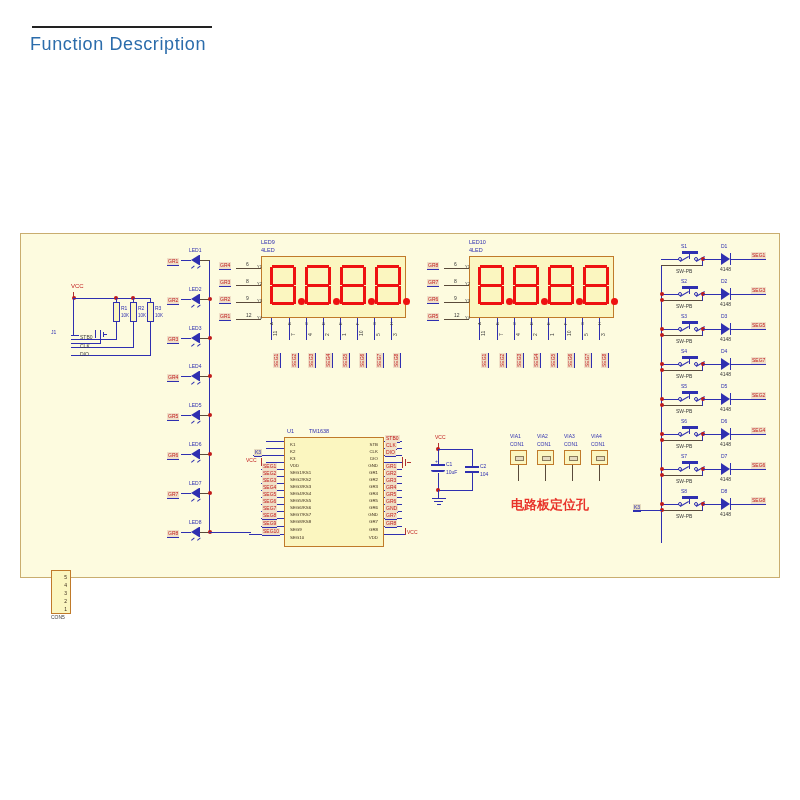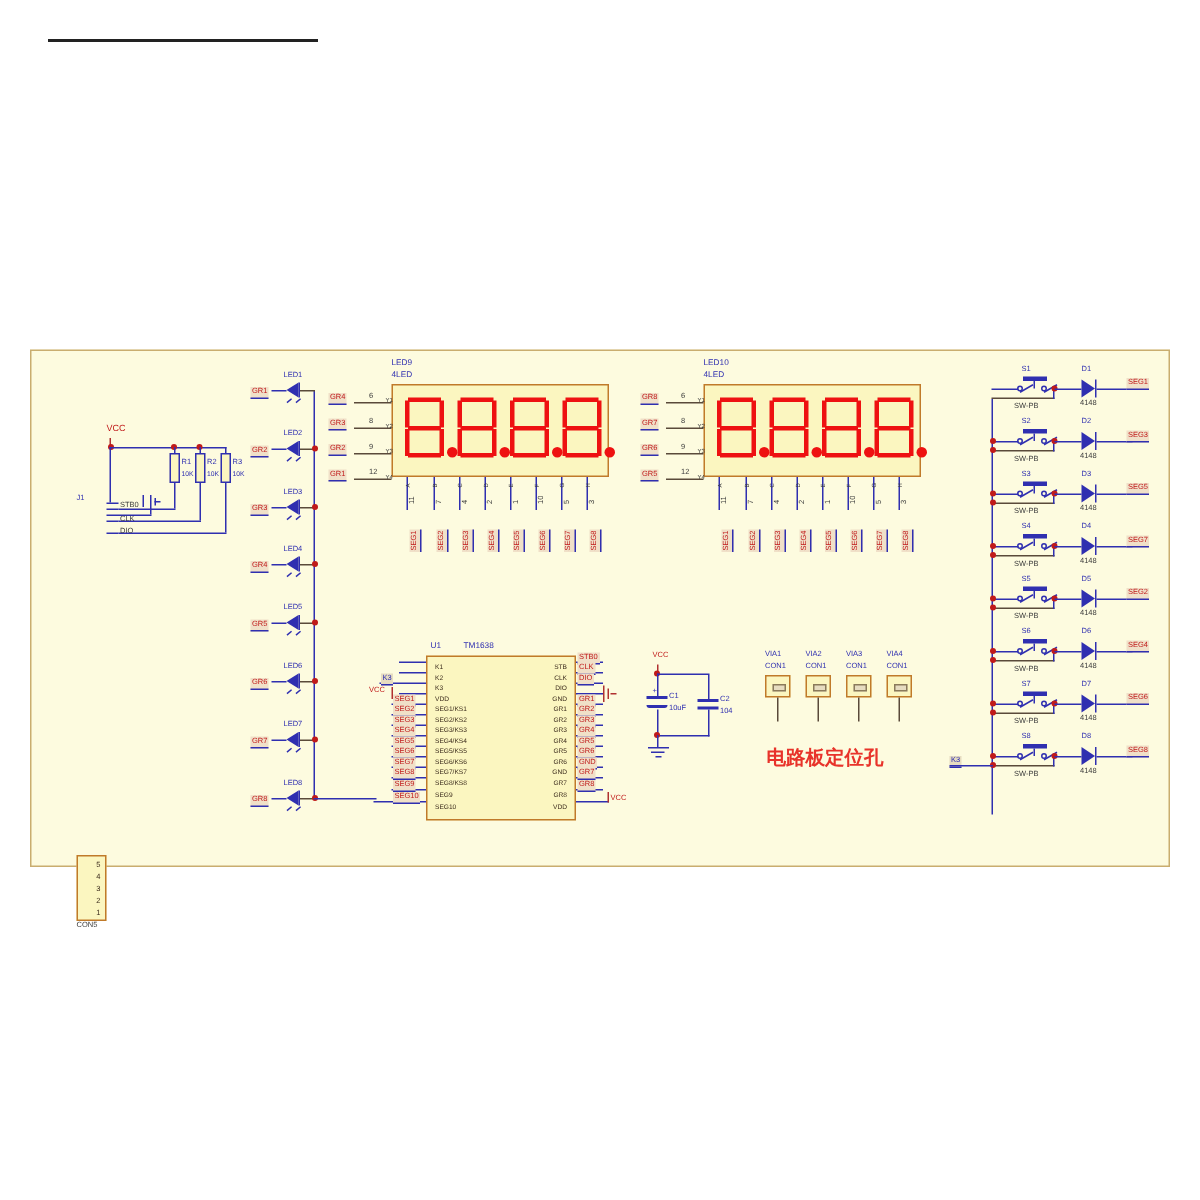--- a/index.html
+++ b/index.html
@@ -131,20 +131,21 @@
   #cn-note {
     position:absolute; font-family:"DejaVu Sans", sans-serif;
     font-size:13px; font-weight:bold; color:#e8332a; white-space:nowrap;
   }
 </style>
 </head>
 <body>
 
 <div id="header">
   <div id="title-rule"></div>
+  <div id="title-en">Function Description</div>
 </div>
 
 <div id="sheet">
 
   <div class="t tr" style="left:50px; top:49px; font-size:6px;">VCC</div>
   <div class="lr" style="left:52px; top:58px; width:1px; height:6px;"></div>
   <div class="jn" style="left:51px; top:62px;"></div>
   <div class="l" style="left:52px; top:64px; width:78px; height:1px;"></div>
   <div class="l" style="left:52px; top:64px; width:1px; height:37px;"></div>
   <div class="jn" style="left:93px; top:62px;"></div>

